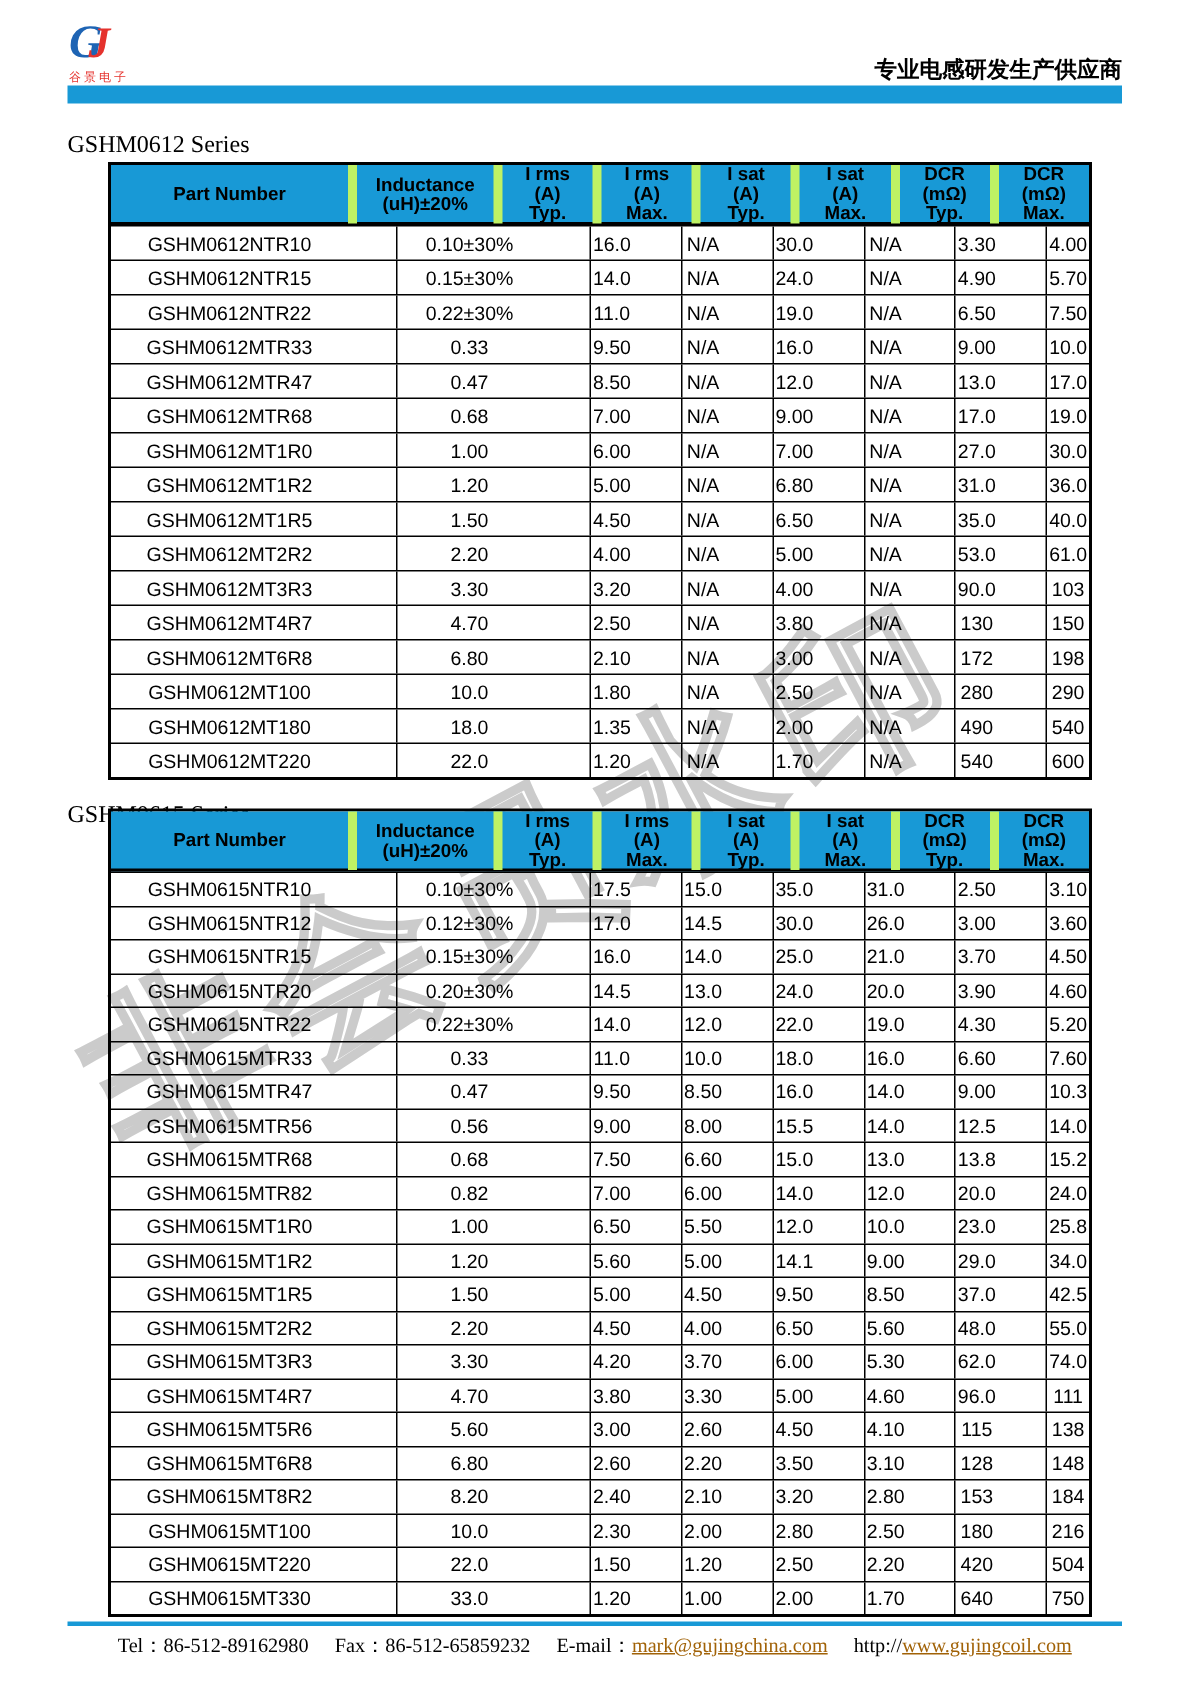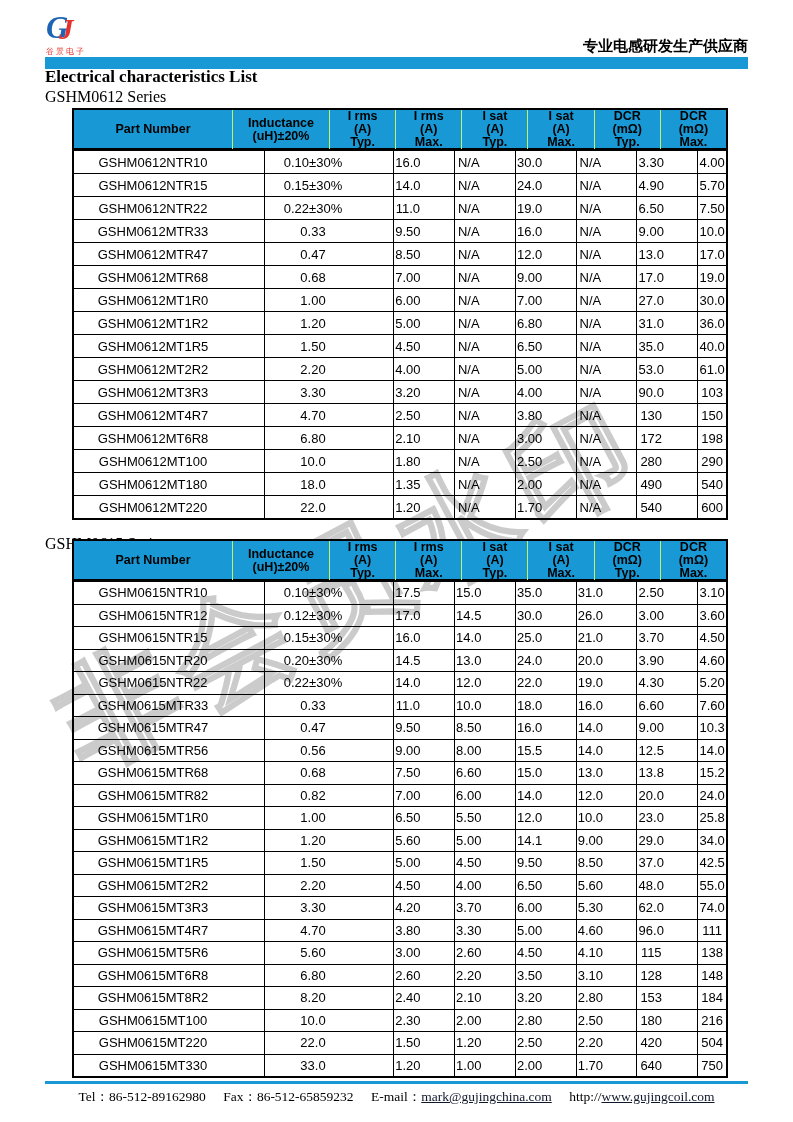--- a/index.html
+++ b/index.html
@@ -31,58 +31,57 @@
   .series-1 { top:535px; }
   
   .dtable { position:absolute; left:72px; width:656px; border:2px solid #000; background:transparent; z-index:1; }
   .dtable-0 { top:108px; }
   .dtable-1 { top:539px; }
   .thead, .tr { display:grid; grid-template-columns:158px 97px repeat(6, 1fr); }
   .thead { background:#1899D6; border-bottom:2px solid #000; height:40px; }
   .th {
     display:flex; flex-direction:column; align-items:center; justify-content:center;
     font-weight:bold; font-size:12.5px; line-height:13px; text-align:center;
-    border-left:1px solid #bef264;
+    border-left:6px solid #bef264;
   }
   .th:first-child { border-left:none; }
   .tr { height:23px; border-top:1px solid #000;gap:32px; }
   .dtable-1 .tr { height:22.5px; }
   .tr:first-of-type { border-top:none; }
   .td {
     display:flex; align-items:center; justify-content:center;
     font-size:13px; border-left:1px solid #000; text-align:center;
   }
   .td:first-child { border-left:none; }
   
   .footer-rule { position:absolute; left:45px; top:1081px; width:703px; height:3px; background:#1899D6; z-index:1; }
   .footer {
     position:absolute; left:45px; top:1088px; width:703px; text-align:center;
     font-family:"Liberation Serif", serif; font-size:13.5px; z-index:1; white-space:nowrap;
   }
   .footer .seg { margin-right:14px; }
-  .footer .link { text-decoration:underline; color:#0f172a; }
+  .footer .link { text-decoration:underline; color:#a16207; }
 </style>
 </head>
 <body>
 
 <div class="page">
 
   <div class="watermark">非会员水印</div>
 
   <div class="logo">
     <div class="logo-mark">
       <span class="logo-g">G</span>
       <span class="logo-j">J</span>
     </div>
     <div class="logo-caption">谷景电子</div>
   </div>
   <div class="tagline">专业电感研发生产供应商</div>
   <div class="top-bar"></div>
 
-  <div class="doc-title">Electrical characteristics List</div>
   <div class="series-title series-0">GSHM0612 Series</div>
   <div class="series-title series-1">GSHM0615 Series</div>
 
   <div class="dtable dtable-0">
       <div class="thead">
         <div class="th">
           <div>Part Number</div>
         </div>
         <div class="th">
           <div>Inductance</div>

